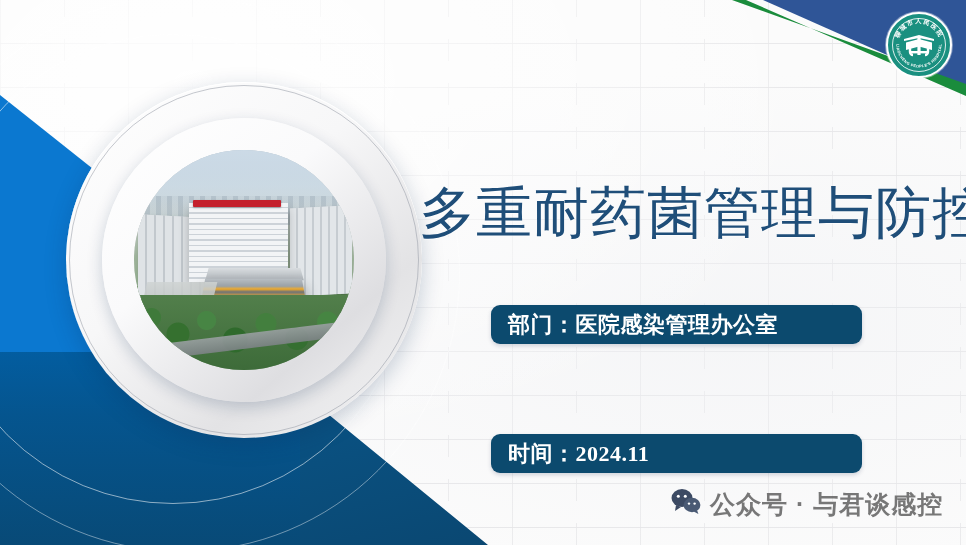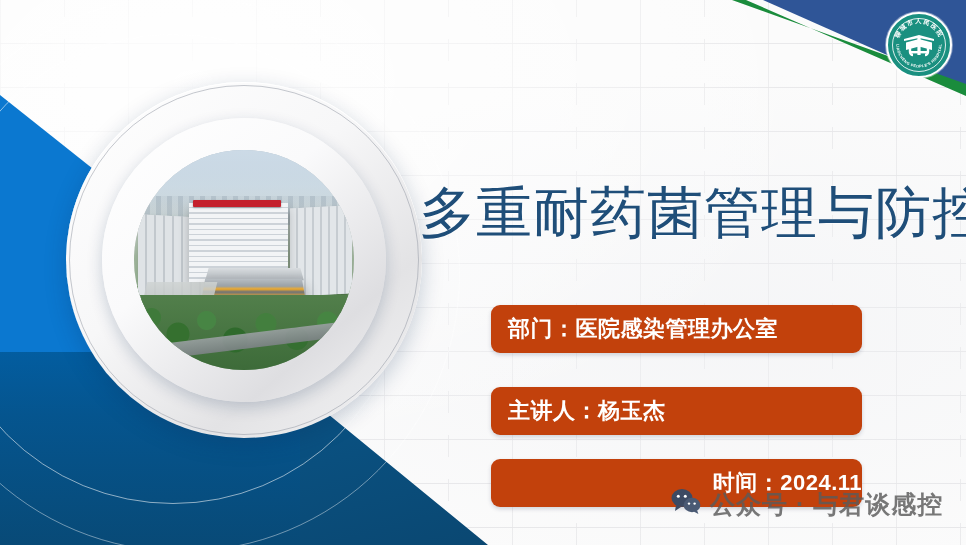--- a/index.html
+++ b/index.html
@@ -213,36 +213,37 @@
     position:absolute; left:419px; top:176px;
     font-size:56px; font-weight:normal;
     letter-spacing:1px;
     color:#1f4e79;
     white-space:nowrap;
     text-shadow:0 1px 0 rgba(255,255,255,.6);
   }
 
   
   .info-box{
-    position:absolute; left:491px; width:371px; height:48px;
-    background:#c2410c;
+    position:absolute; left:491px; width:371px; height:39px;
+    background:#0c4a6e;
     border-radius:9px;
     display:flex; align-items:center;
     box-shadow:0 2px 4px rgba(20,40,80,.18);
+    font-family:Liberation Serif, serif;
   }
   .info-box .txt{
     color:#ffffff;
     font-size:22px; font-weight:bold;
     letter-spacing:.5px;
     padding-left:17px;
     white-space:nowrap;
   }
   #info-0{ top:305px; }
   #info-1{ top:387px; }
-  #info-2{ top:459px;justify-content:flex-end; }
+  #info-2{ top:434px; }
 
   
   .watermark{
     position:absolute; left:671px; top:488px;
     display:flex; align-items:flex-start; gap:9px;
     pointer-events:none;
   }
   .wm-icon{ width:30px; height:26px; position:relative; }
   .wm-text{
     font-size:25px; font-weight:bold;
@@ -317,23 +318,20 @@
       <path d="M9 13 L9 22 A 3 3 0 0 0 12 25" stroke="#ffffff" stroke-width="2.4" fill="none"></path>
       <path d="M27 13 L27 22 A 3 3 0 0 1 24 25" stroke="#ffffff" stroke-width="2.4" fill="none"></path>
     </svg>
   </div>
 
   <div class="title">多重耐药菌管理与防控</div>
 
   <div class="info-box" id="info-0">
     <span class="txt">部门：医院感染管理办公室</span>
   </div>
-  <div class="info-box" id="info-1">
-    <span class="txt">主讲人：杨玉杰</span>
-  </div>
   <div class="info-box" id="info-2">
     <span class="txt">时间：2024.11</span>
   </div>
 
   <div class="watermark">
     <svg class="wm-icon" viewBox="0 0 30 26">
       <ellipse cx="11" cy="10" rx="10.5" ry="9" fill="#3c4a63"></ellipse>
       <path d="M5 17 L4 23 L10 19 Z" fill="#3c4a63"></path>
       <circle cx="7.3" cy="8.2" r="1.5" fill="#ffffff"></circle>
       <circle cx="14.3" cy="8.2" r="1.5" fill="#ffffff"></circle>

